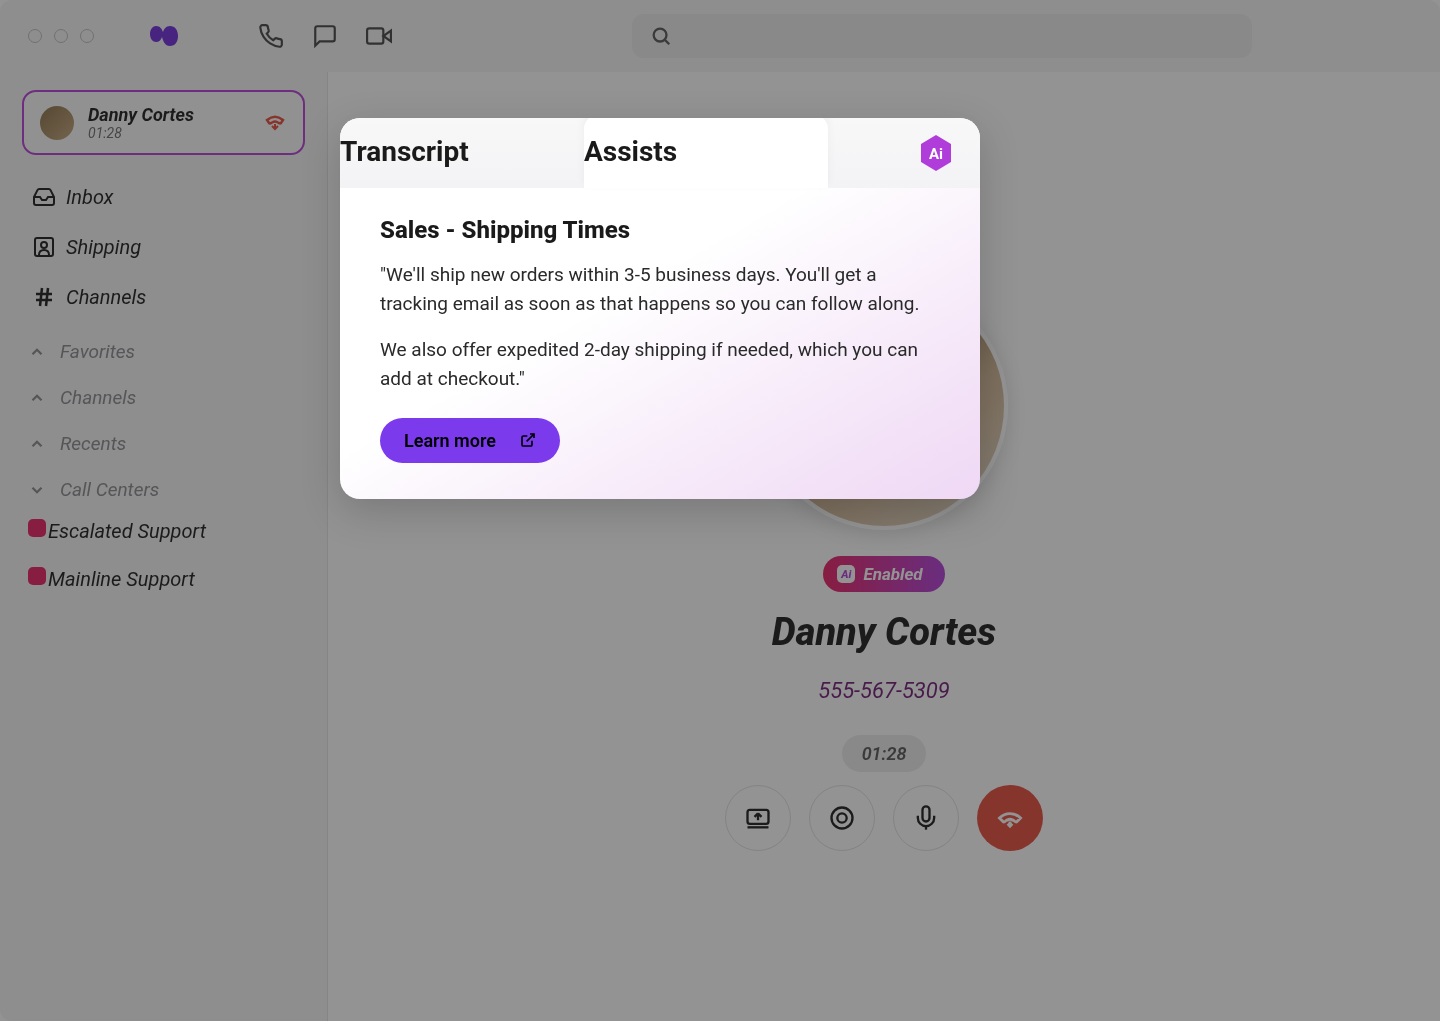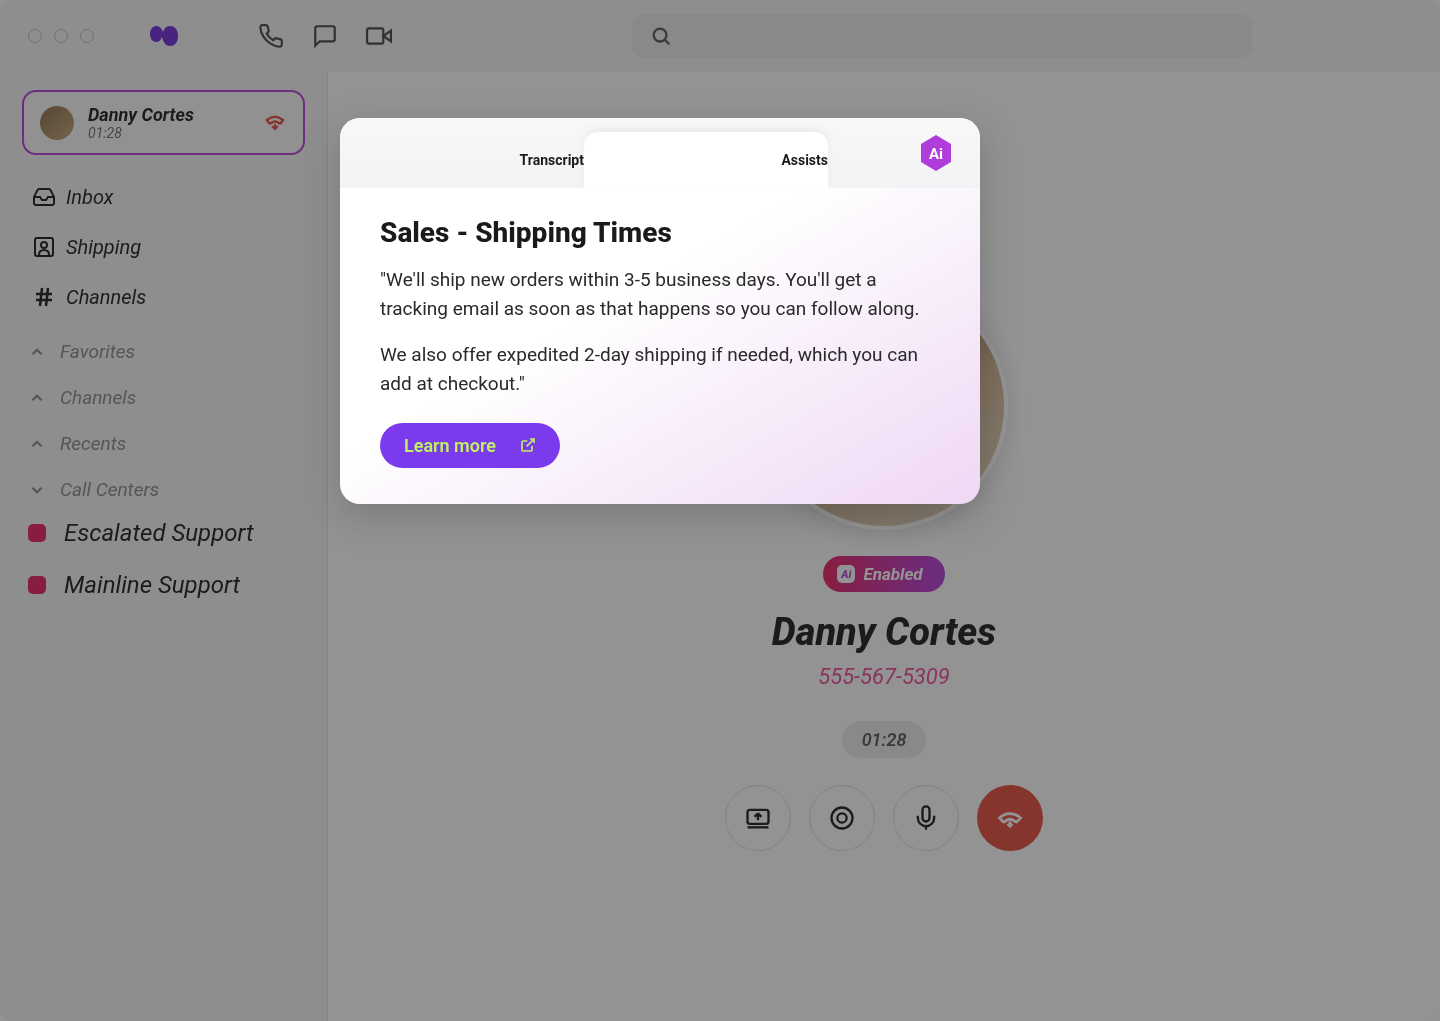--- a/index.html
+++ b/index.html
@@ -22,44 +22,44 @@
 .callpill .info { flex:1; }
 .callpill .name { font-weight:700; font-size:18px; color:#1a1a1a; }
 .callpill .time { font-size:14px; color:#6b6b6b; }
 .callpill .hangup { color:#e74c3c; }
 .navlist { margin-top:18px; display:flex; flex-direction:column; gap:2px; }
 .navitem { display:flex; align-items:center; gap:10px; padding:12px 10px; color:#1a1a1a; font-size:20px; cursor:pointer; border-radius:8px; }
 .navitem svg { width:24px; height:24px; flex-shrink:0; }
 .section { margin-top:15px; }
 .secthdr { display:flex; align-items:center; gap:14px; color:#8a8a8e; font-size:19px; cursor:pointer; padding:4px 6px; }
 .secthdr svg { width:18px; height:18px; }
-.subitem { display:flex; align-items:center; gap:18px; padding:10px 6px; font-size:24px; color:#1a1a1a; cursor:pointer; margin-top:4px; }
+.subitem { display:flex; gap:2px; padding:10px 6px; font-size:20px; color:#1a1a1a; cursor:pointer; margin-top:4px; }
 .chip { width:18px; height:18px; border-radius:5px; flex-shrink:0; }
 .pink { background:#e91e63; }
 .main { flex:1; position:relative; background:#fff; }
 .contactcard { position:absolute; top:210px; left:50%; transform:translateX(-50%); width:600px; display:flex; flex-direction:column; align-items:center; }
 .bigavatar { width:248px; height:248px; border-radius:50%; background:linear-gradient(145deg,#4a4a4a 0%,#8a7048 30%,#d4b896 60%,#e8dccb 100%); border:4px solid #fff; box-shadow:0 4px 20px rgba(0,0,0,.12); }
 .aibadge { margin-top:26px; padding:8px 22px 8px 14px; border-radius:24px; background:linear-gradient(90deg,#e91e63,#b03dd9); color:#fff; font-weight:700; font-size:17px; display:flex; align-items:center; gap:8px; }
 .aibadge .aichip { width:18px; height:18px; background:#fff; border-radius:5px; display:flex; align-items:center; justify-content:center; font-size:11px; color:#b03dd9; font-weight:800; }
 .cname { margin-top:18px; font-size:38px; font-weight:800; color:#1a1a1a; }
-.cphone { margin-top:10px; font-size:22px; color:#ec4899; }
+.cphone { margin-top:24px; font-size:22px; color:#701a75; }
 .duration { margin-top:32px; padding:8px 20px; border-radius:22px; background:#ececee; font-size:18px; font-weight:600; color:#555; }
 .callctrls { position:absolute; bottom:170px; left:50%; transform:translateX(-50%); display:flex; gap:18px; }
 .ctrl { width:66px; height:66px; border-radius:50%; background:#fff; border:1px solid #e0e0e0; display:flex; align-items:center; justify-content:center; cursor:pointer; }
 .ctrl.end { background:#e74c3c; border:none; color:#fff; }
 .ctrl svg { width:28px; height:28px; }
 .popover { position:absolute; top:118px; left:340px; width:640px; background:linear-gradient(150deg,#fff 45%,#f6e9f9 75%,#efd8f5 100%); border-radius:20px; box-shadow:0 12px 40px rgba(0,0,0,.18); z-index:10; overflow:hidden; }
 .poptabs { height:70px; display:flex; align-items:flex-end; position:relative; background:linear-gradient(#f8f8f9,#f3f3f5); }
-.tab { flex:0 0 244px; text-align:right; font-size:14px; font-weight:700; color:#1a1a1a; padding:20px 0; cursor:pointer; }
+.tab { flex:0 0 244px; text-align:left; font-size:28px; font-weight:700; color:#1a1a1a; padding:20px 0; cursor:pointer; }
 .tab.active { background:#fff; border-radius:14px 14px 0 0; box-shadow:0 -4px 10px rgba(0,0,0,.05); }
 .ai-badge-icon { position:absolute; right:24px; top:50%; transform:translateY(-50%); width:40px; height:40px; }
 .popbody { padding:28px 40px 36px; }
-.atitle { font-size:28px; font-weight:800; color:#1a1a1a; }
+.atitle { font-size:24px; font-weight:800; color:#1a1a1a; }
 .apara { font-size:19px; line-height:1.55; color:#2a2a2a; margin-top:16px; }
-.learn { margin-top:24px; padding:12px 24px; border-radius:26px; background:#7c3aed; color:#bef264; font-size:18px; font-weight:600; border:none; display:inline-flex; align-items:center; gap:24px; cursor:pointer; }
+.learn { margin-top:24px; padding:12px 24px; border-radius:26px; background:#7c3aed; color:#000000; font-size:18px; font-weight:600; border:none; display:inline-flex; align-items:center; gap:24px; cursor:pointer; }
 .learn svg { width:16px; height:16px; }
 .overlay { position:absolute; inset:0; background:rgba(30,30,30,0.48); z-index:5; }
 </style>
 </head>
 <body>
 
 <div class="app">
   <div class="topbar">
     <div class="traffic">
         <span></span>

